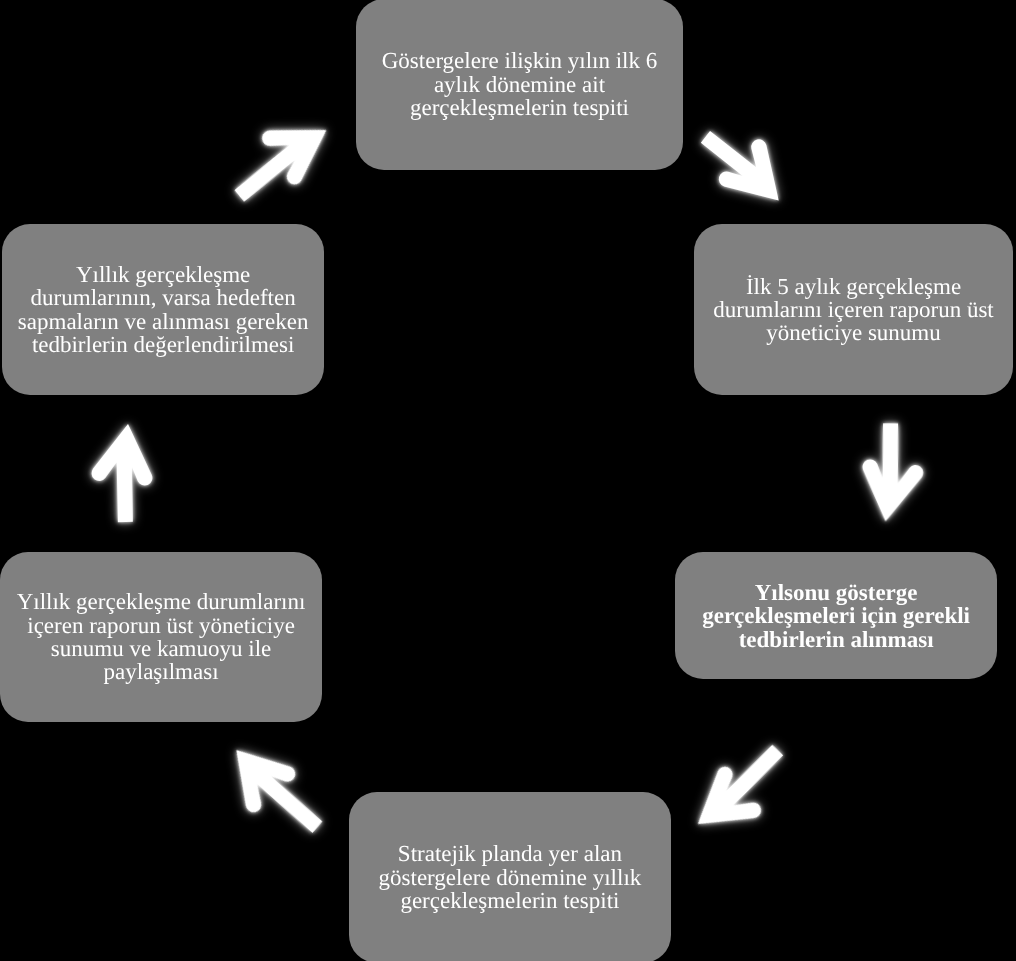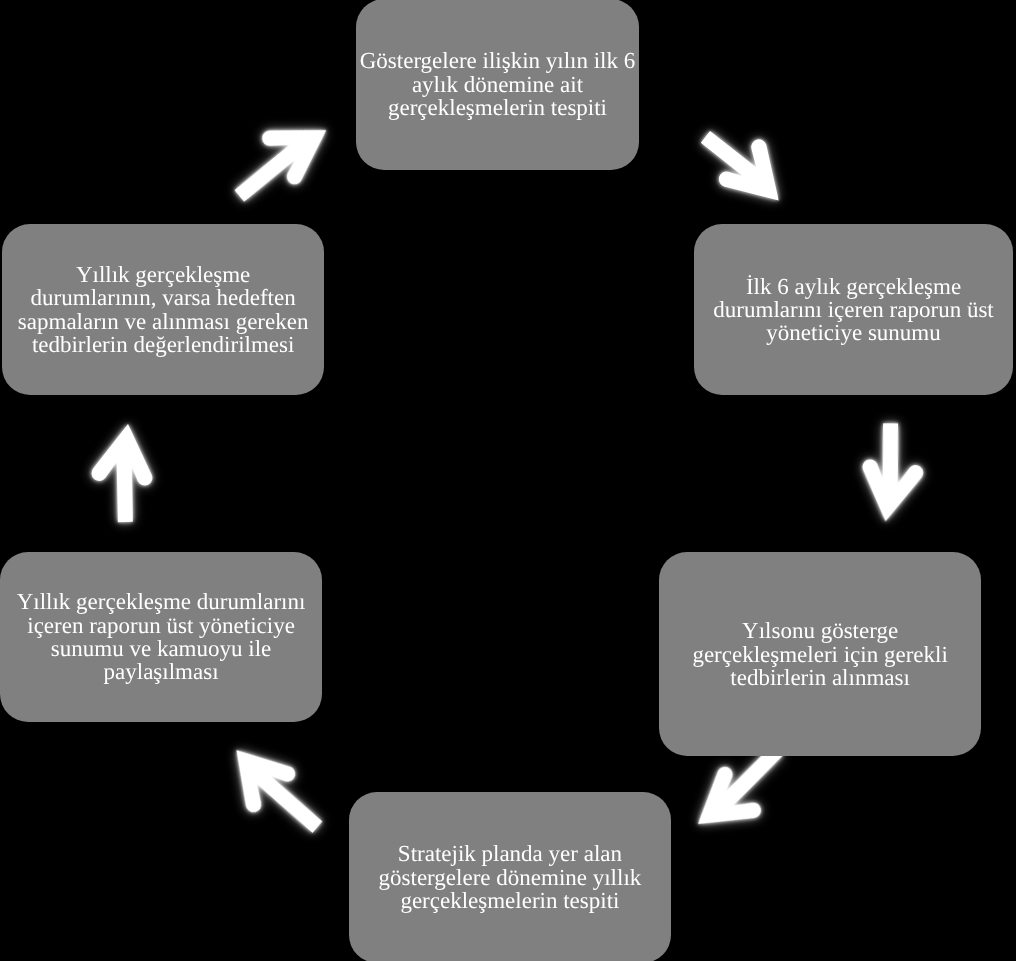--- a/index.html
+++ b/index.html
@@ -8,23 +8,23 @@
        font-family:"Liberation Serif",serif;
        -webkit-font-smoothing:antialiased;
        text-rendering:geometricPrecision;}
   #stage{position:relative;width:1016px;height:961px;background:#000;overflow:hidden;}
   .box{position:absolute;background:#808080;border-radius:28px;
        display:flex;align-items:center;justify-content:center;
        color:#ffffff;text-align:center;}
   .box .txt{display:block;font-size:23px;line-height:23.4px;white-space:pre;
             transform:translateZ(0);}
   #arrows{position:absolute;left:0;top:0;width:1016px;height:961px;}
-  #b1{left:356px;top:-1px;width:283px;height:171px;}
+  #b1{left:356px;top:-1px;width:327px;height:171px;}
   #b2{left:693.9px;top:224.3px;width:319.3px;height:170.7px;}
-  #b3{left:659px;top:552.3px;width:322.2px;height:204px;}
+  #b3{left:675px;top:552.3px;width:322.2px;height:127px;font-weight:bold;}
   #b4{left:348.9px;top:792.2px;width:322.1px;height:170.4px;}
   #b5{left:-0.1px;top:552.3px;width:322.3px;height:169.5px;}
   #b6{left:2.1px;top:224.3px;width:322.1px;height:170.7px;}
 </style>
 </head>
 <body>
 
 <div id="stage">
 
   <svg id="arrows" viewBox="0 0 1016 961" width="1016" height="961">
@@ -66,21 +66,21 @@
         </g>
     </g>
   </svg>
 
   <div class="box" id="b1">
       <span class="txt">Göstergelere ilişkin yılın ilk 6
 aylık dönemine ait
 gerçekleşmelerin tespiti</span>
     </div>
   <div class="box" id="b2">
-      <span class="txt">İlk 6 aylık gerçekleşme
+      <span class="txt">İlk 5 aylık gerçekleşme
 durumlarını içeren raporun üst
 yöneticiye sunumu</span>
     </div>
   <div class="box" id="b3">
       <span class="txt">Yılsonu gösterge
 gerçekleşmeleri için gerekli
 tedbirlerin alınması</span>
     </div>
   <div class="box" id="b4">
       <span class="txt">Stratejik planda yer alan

